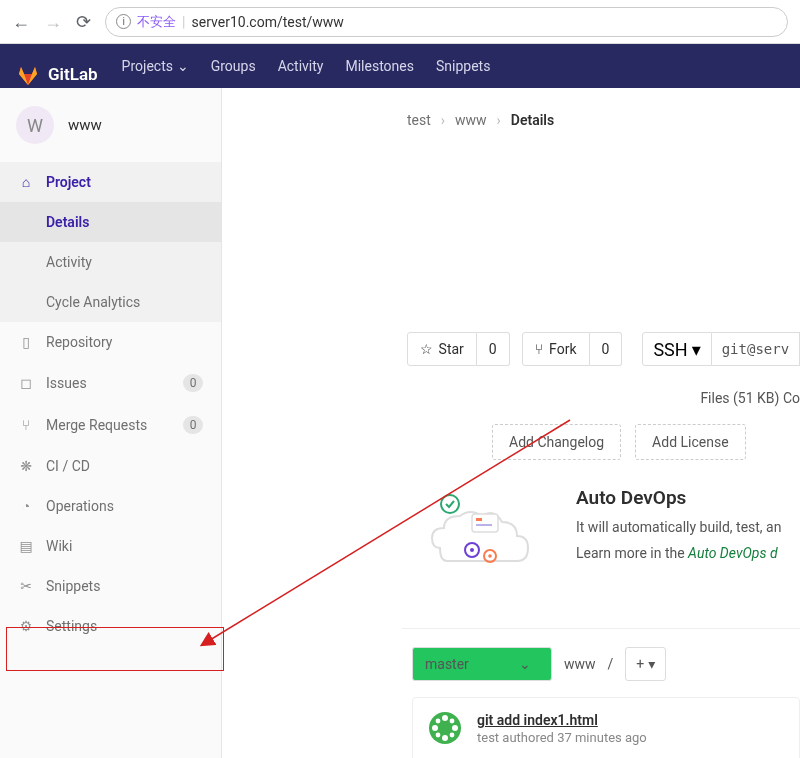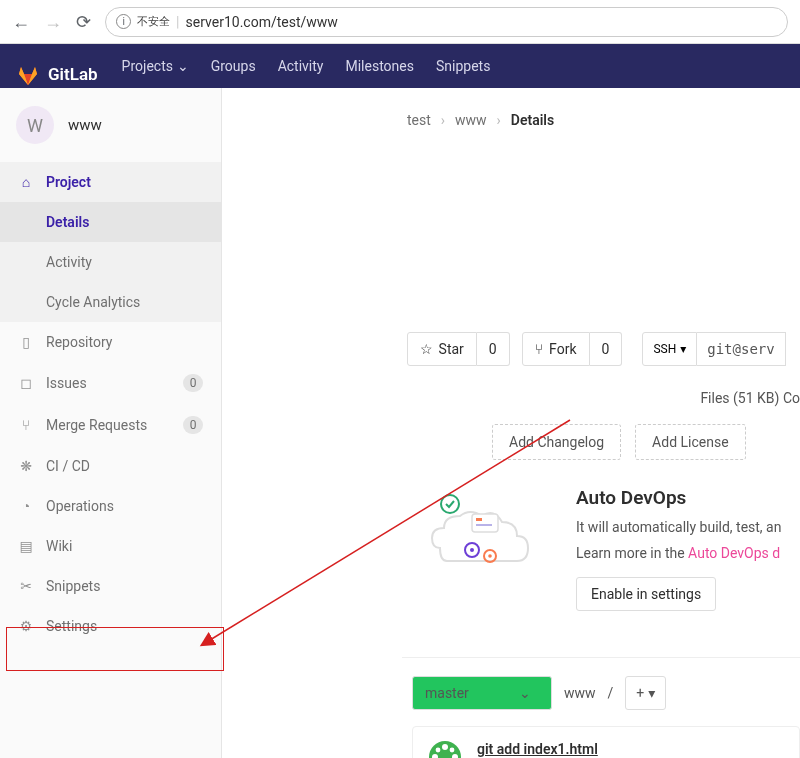--- a/index.html
+++ b/index.html
@@ -2,21 +2,21 @@
 <html><head>
 <meta charset="utf-8">
 <style>
 * { margin: 0; padding: 0; box-sizing: border-box; font-family: -apple-system, BlinkMacSystemFont, "Segoe UI", Roboto, sans-serif; }
 body { width: 800px; height: 758px; overflow: hidden; background: #fff; position: relative; }
 
 .browser-bar { height: 44px; display: flex; align-items: center; padding: 0 12px; gap: 14px; border-bottom: 1px solid #ddd; background: #fff; }
 .browser-bar .nav-icon { color: #5f6368; font-size: 18px; cursor: pointer; }
 .browser-bar .nav-icon.disabled { color: #c0c0c0; }
 .url-box { flex: 1; height: 30px; border: 1px solid #ccc; border-radius: 16px; display: flex; align-items: center; padding: 0 10px; gap: 6px; font-size: 14px; color: #333; }
-.url-box .insecure { color: #404040; font-size: 11px; font-family: Liberation Mono, monospace; }
+.url-box .insecure { color: #8b5cf6; font-size: 13px; font-family: Liberation Mono, monospace; }
 .url-box .info-icon { font-size: 14px; color: #5f6368; border: 1px solid #888; border-radius: 50%; width: 15px; height: 15px; display: inline-flex; align-items: center; justify-content: center; font-size: 10px; }
 .url-box .pipe { color: #ccc; }
 
 .topbar { height: 44px; background: #292961; display: flex; align-items: center; padding: 0 16px; gap: 24px; color: #fff; }
 .logo { display: flex; align-items: center; gap: 8px; font-weight: 600; font-size: 17px; margin-top: 16px; }
 .logo svg { width: 24px; height: 24px; }
 .topnav { display: flex; gap: 22px; font-size: 14px; }
 .topnav-item { color: #d6d6ea; cursor: pointer; display: flex; align-items: center; gap: 4px; }
 
 .main { display: flex; height: calc(758px - 88px); }
@@ -35,34 +35,34 @@
 .content { flex: 1; padding: 14px 0 0 0; overflow: hidden; position: relative; }
 .breadcrumb { display: flex; gap: 10px; padding: 10px 0 14px 0; font-size: 14px; color: #707070; margin-left: 185px; }
 .breadcrumb .sep { color: #bbb; }
 .breadcrumb .current { color: #2e2e2e; font-weight: 600; }
 
 .action-row { display: flex; gap: 12px; padding: 0 0 0 185px; margin-top: 190px; }
 .btn { border: 1px solid #ddd; background: #fff; height: 34px; display: inline-flex; align-items: center; padding: 0 12px; font-size: 14px; color: #2e2e2e; border-radius: 3px 0 0 3px; gap: 6px; cursor: pointer; }
 .btn-count { border: 1px solid #ddd; border-left: none; height: 34px; display: inline-flex; align-items: center; padding: 0 12px; font-size: 14px; color: #2e2e2e; border-radius: 0 3px 3px 0; }
 .btn-group { display: flex; }
 .ssh-wrap { display: flex; margin-left: 8px; }
-.ssh-btn { border: 1px solid #ddd; height: 34px; padding: 0 10px; display: inline-flex; align-items: center; font-size: 12px; gap: 4px; border-radius: 3px 0 0 3px; cursor: pointer; }
+.ssh-btn { border: 1px solid #ddd; height: 34px; padding: 0 10px; display: inline-flex; align-items: center; font-size: 18px; gap: 4px; border-radius: 3px 0 0 3px; cursor: pointer; }
 .ssh-url { border: 1px solid #ddd; border-left: none; height: 34px; padding: 0 10px; display: inline-flex; align-items: center; font-size: 14px; color: #555; font-family: monospace; }
 
 .files-row { text-align: right; padding: 24px 0 18px 0; font-size: 14px; color: #555; margin-left: 185px; }
 
 .dashed-row { display: flex; gap: 14px; padding: 0 0 0 270px; }
 .dashed-btn { border: 1px dashed #ccc; height: 36px; padding: 0 16px; display: inline-flex; align-items: center; font-size: 14px; color: #555; border-radius: 3px; cursor: pointer; }
 
 .devops { display: flex; gap: 34px; padding: 26px 0 26px 200px; align-items: flex-start; }
 .devops-img { width: 120px; height: 96px; position: relative; }
 .devops-text { flex: 1; font-size: 14px; color: #2e2e2e; }
 .devops-text h4 { font-size: 19px; font-weight: 600; margin-bottom: 10px; color: #2e2e2e; }
 .devops-text p { margin-bottom: 10px; color: #555; }
-.devops-text a { color: #ec4899; text-decoration: none; }
+.devops-text a { color: #15803d; text-decoration: none; font-style: italic; }
 .devops-enable { border: 1px solid #ddd; background: #fff; height: 34px; padding: 0 14px; display: inline-flex; align-items: center; font-size: 14px; border-radius: 3px; cursor: pointer; margin-top: 6px; }
 
 .branch-row { display: flex; gap: 12px; padding: 18px 0 0 190px; align-items: center; font-size: 14px; color: #555; }
 .branch-select { border: 1px solid #ddd; height: 34px; padding: 0 12px; display: inline-flex; align-items: center; min-width: 140px; border-radius: 3px; gap: 50px; cursor: pointer; background:#22c55e; }
 .path-part { color: #555; }
 .plus-btn { border: 1px solid #ddd; height: 34px; padding: 0 10px; display: inline-flex; align-items: center; border-radius: 3px; gap: 4px; cursor: pointer; background:#fff; }
 .commit-row-inner { display: flex; gap: 14px; align-items: center; padding: 14px 0 0 190px; }
 .commit-avatar { width: 36px; height: 36px; display:inline-flex; align-items:center; justify-content:center; }
 .commit-text { font-size: 14px; }
 .commit-text .title { font-weight: 600; color: #2e2e2e; text-decoration: underline; }
@@ -213,21 +213,20 @@
           <circle cx="50" cy="64" r="7" fill="none" stroke="#6d3fd6" stroke-width="2"></circle>
           <circle cx="50" cy="64" r="2" fill="#6d3fd6"></circle>
           <circle cx="68" cy="70" r="6" fill="none" stroke="#f97b4f" stroke-width="2"></circle>
           <circle cx="68" cy="70" r="1.8" fill="#f97b4f"></circle>
         </svg>
       </div>
       <div class="devops-text">
         <h4>Auto DevOps</h4>
         <p>It will automatically build, test, an</p>
         <p><span>Learn more in the </span><a href="#">Auto DevOps d</a></p>
-        <div class="devops-enable">Enable in settings</div>
       </div>
     </div>
 
     <div class="divider"></div>
 
     <div class="branch-row">
       <div class="branch-select">
         <span>master</span>
         <span>⌄</span>
       </div>

